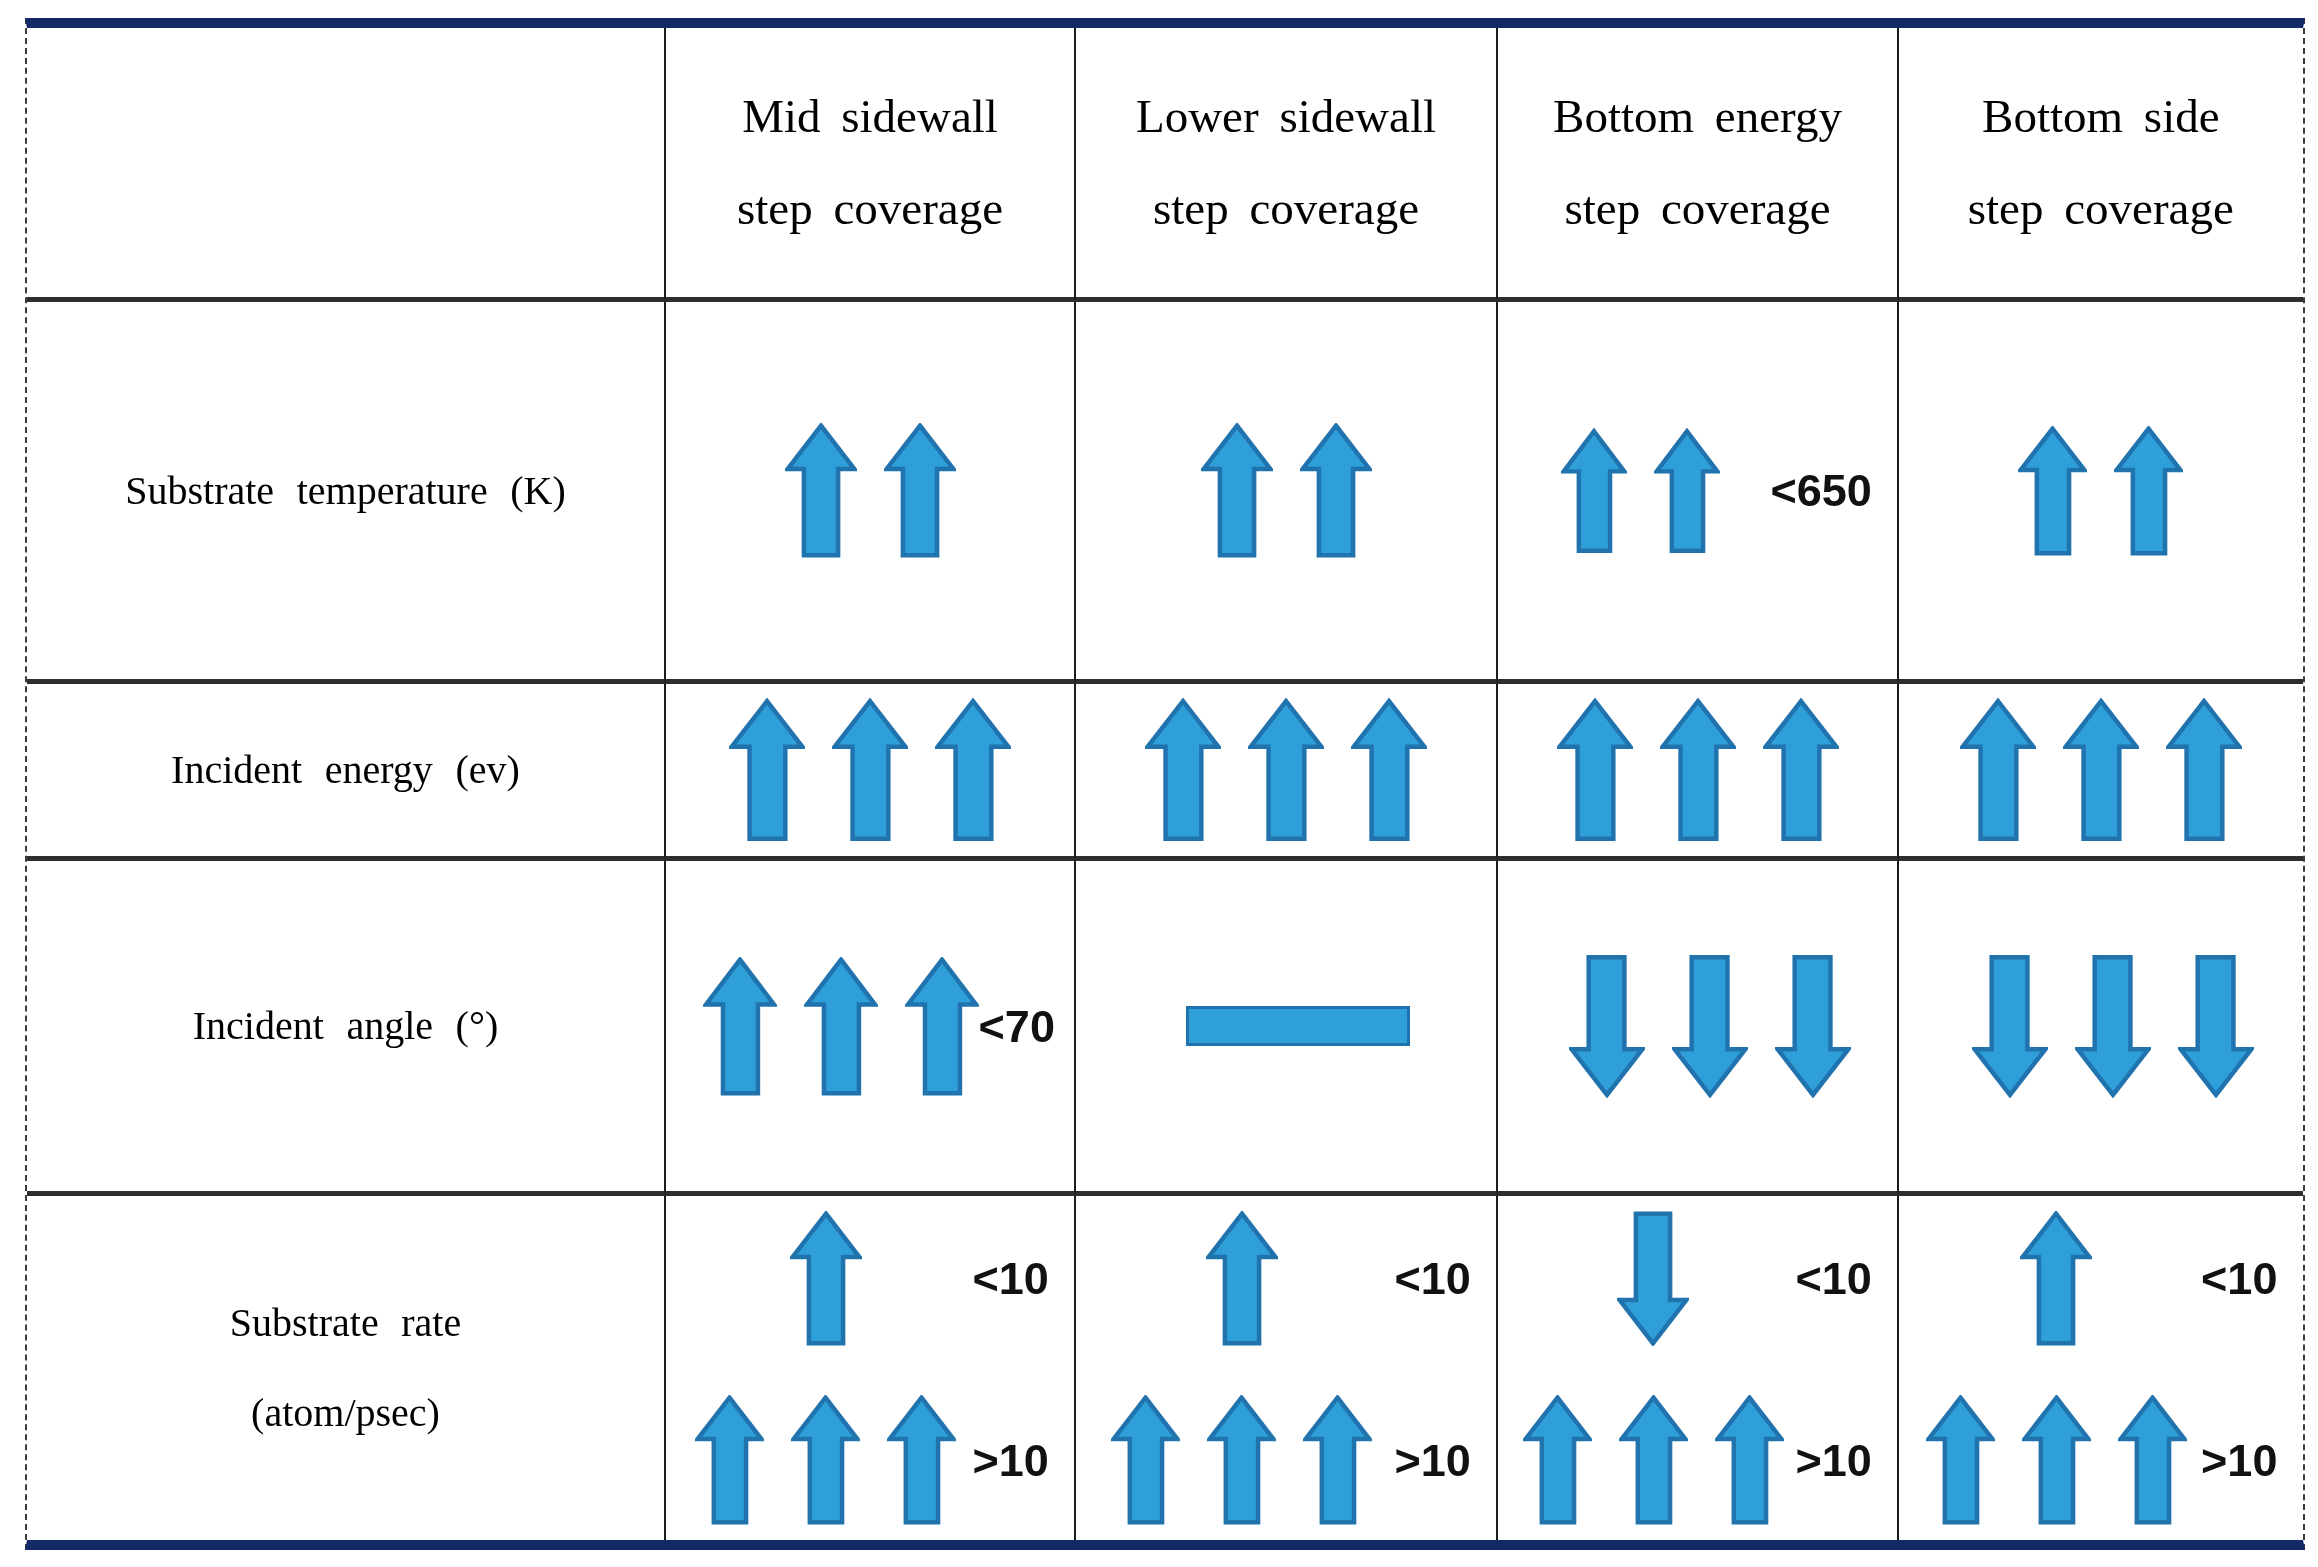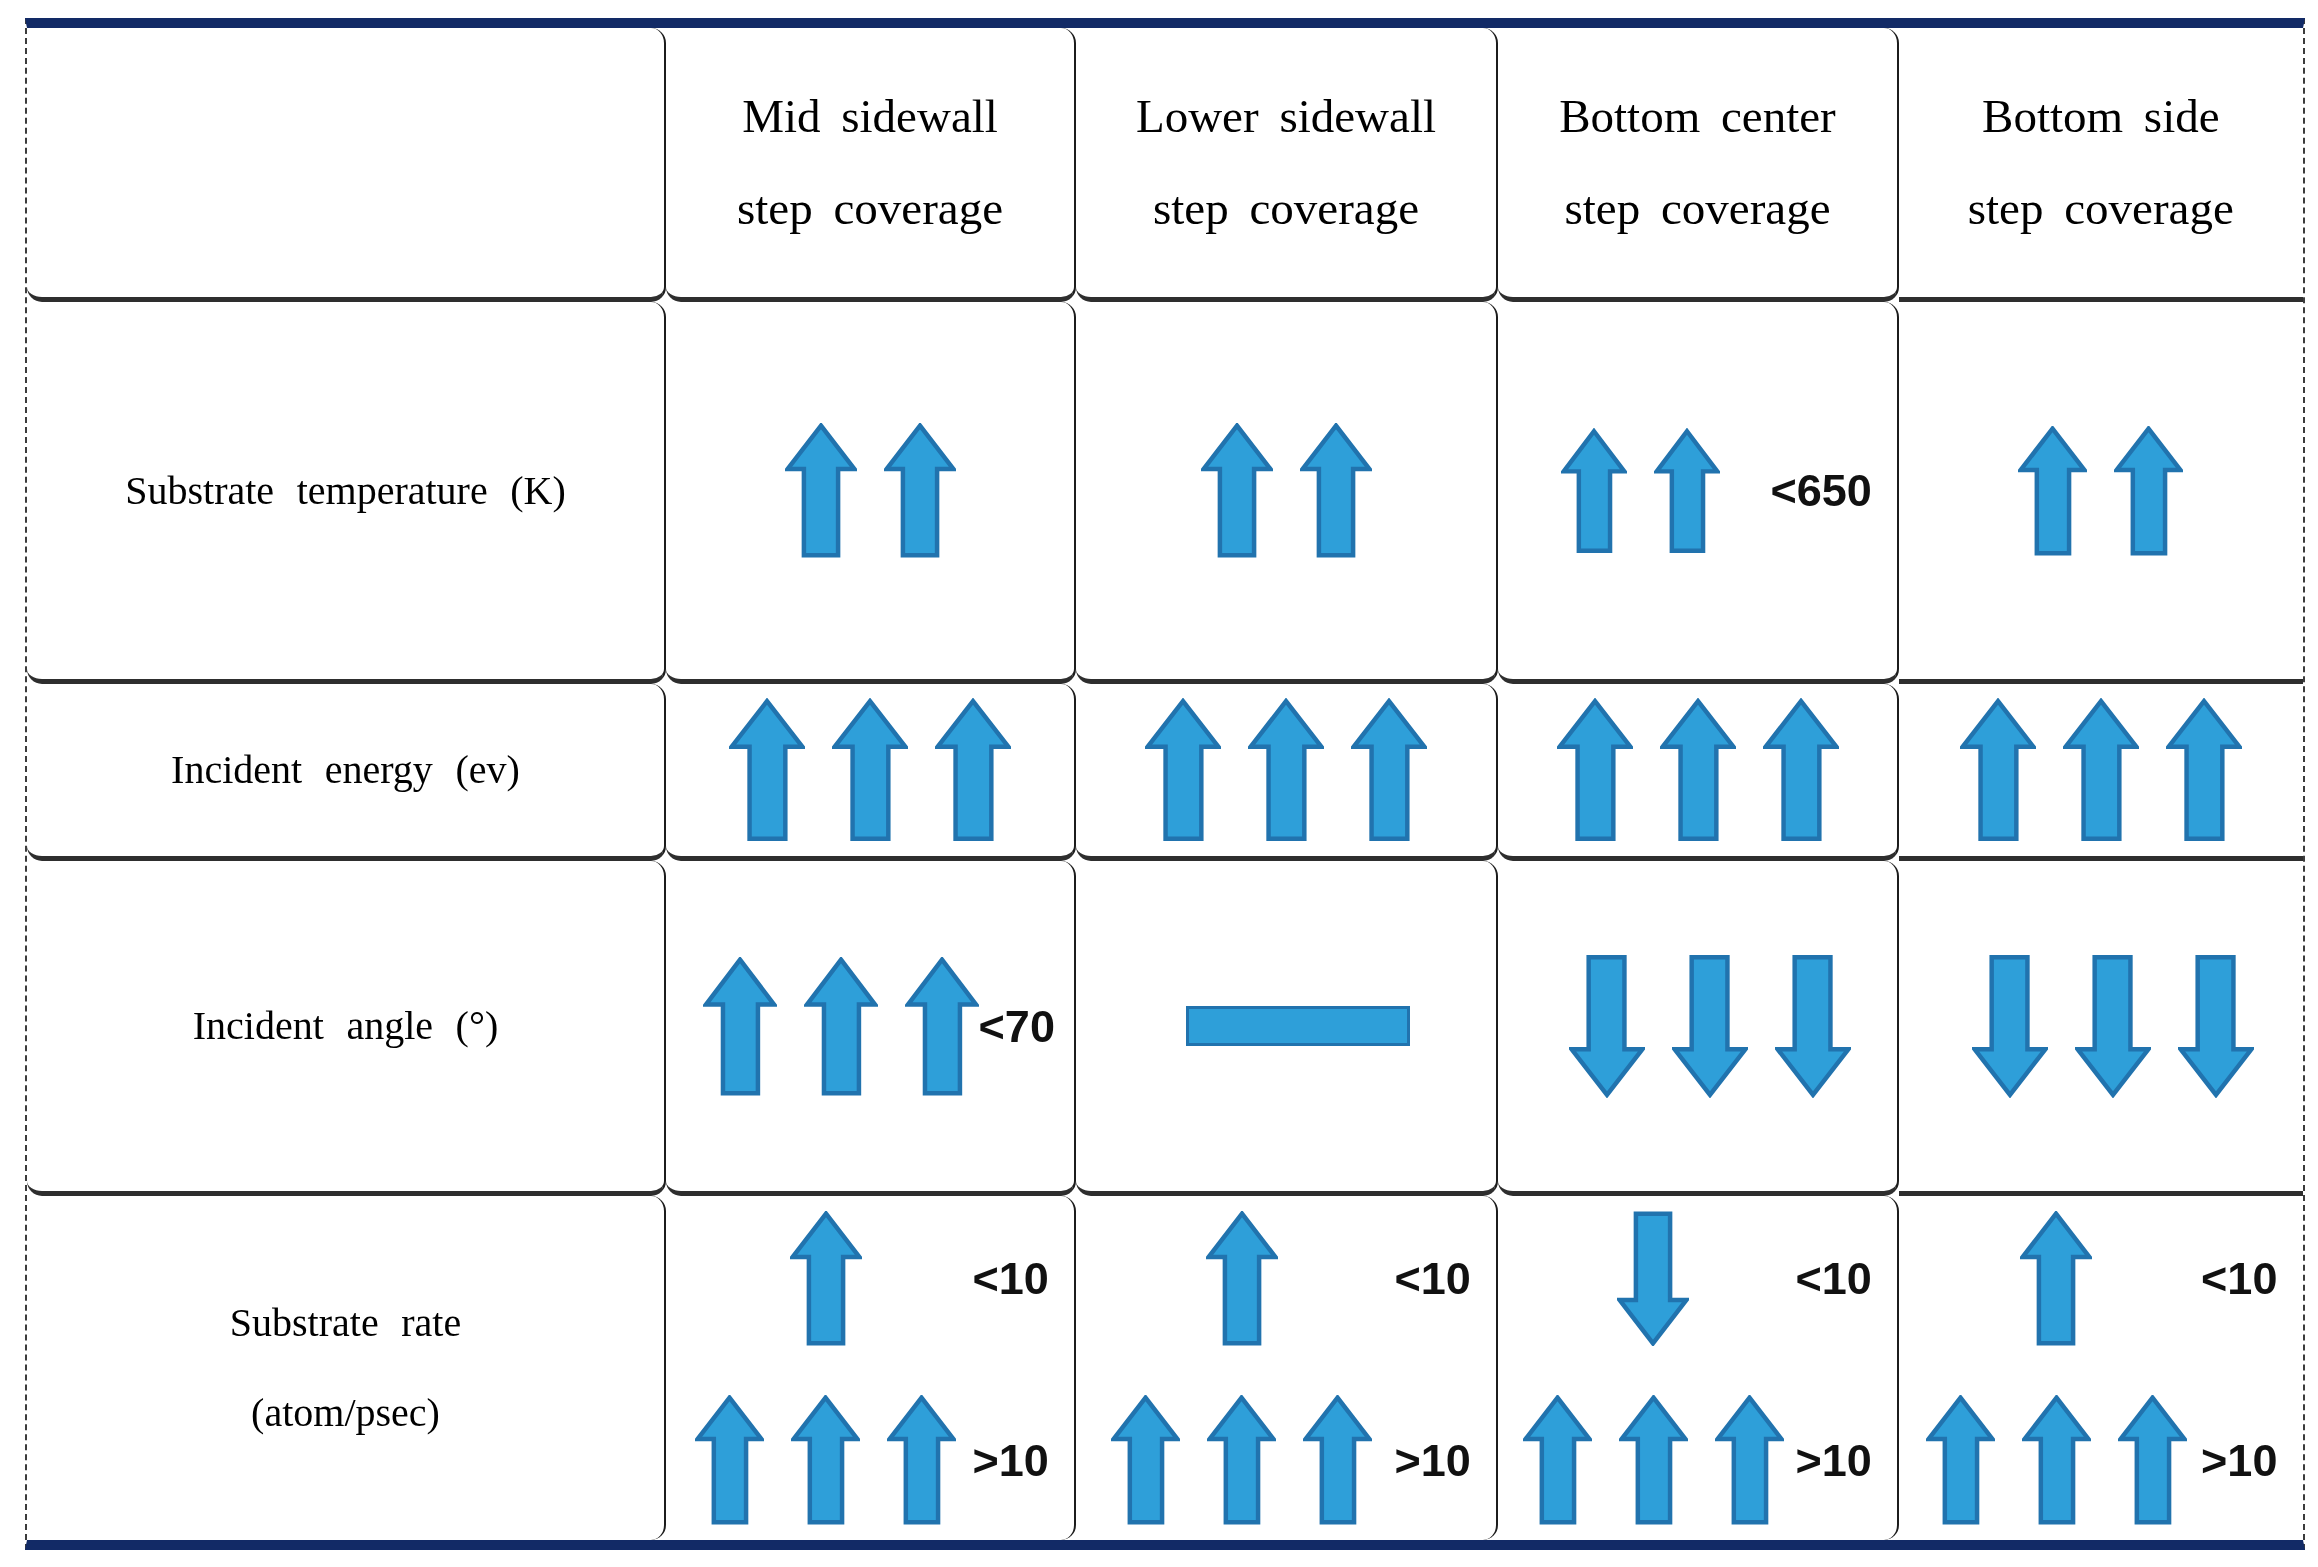--- a/index.html
+++ b/index.html
@@ -6,21 +6,21 @@
   .page{position:relative;width:2319px;height:1567px;background:#ffffff;overflow:hidden;
         font-family:"Liberation Serif", serif;color:#000;}
   .frame{position:absolute;left:25px;right:14.4px;top:18px;bottom:17px;
          border-left:2.7px dashed #3c3c3c;border-right:2.7px dashed #3c3c3c;
          border-top:10px solid #122A66;border-bottom:10px solid #122A66;}
   .grid{display:grid;width:100%;height:100%;
         grid-template-columns:639px 410px 422px 401px auto;
         grid-template-rows:274px 382px 177px 335px auto;}
   .cell{box-sizing:border-box;display:flex;flex-direction:column;
         align-items:center;justify-content:center;overflow:hidden;background:#fff;}
-  .cell.bR{border-right:2.7px solid #1c1c1c;border-radius:15px;}
+  .cell.bR{border-right:2.7px solid #1c1c1c;}
   .cell.bB{border-bottom:5.4px solid #2e2e2e;}
   .hdr{font-size:47px;line-height:1;gap:45px;text-align:center;word-spacing:9px;}
   .rowhdr{font-size:40px;line-height:1;gap:50px;text-align:center;word-spacing:12.6px;}
   .hline{white-space:nowrap;}
   .gap55{gap:49px;} .gap40{gap:36px;padding-left:24px;} .gap0{gap:7.2px;} .gapDep{gap:49px;}
   .group{display:flex;align-items:center;width:100%;padding:0 12.6px;box-sizing:border-box;}
   .arrows{flex:1;display:flex;align-items:flex-end;justify-content:center;gap:27px;}
   .group-label{flex:0 0 auto;font-family:"Liberation Sans", sans-serif;
                font-weight:600;font-size:45px;line-height:1;color:#111;
                padding-right:12.6px;white-space:nowrap;}
@@ -37,21 +37,21 @@
         <div class="cell bR bB"></div>
         <div class="cell hdr bB bR">
           <div class="hline">Mid sidewall</div>
           <div class="hline">step coverage</div>
         </div>
         <div class="cell hdr bB bR">
           <div class="hline">Lower sidewall</div>
           <div class="hline">step coverage</div>
         </div>
         <div class="cell hdr bB bR">
-          <div class="hline">Bottom center</div>
+          <div class="hline">Bottom energy</div>
           <div class="hline">step coverage</div>
         </div>
         <div class="cell hdr bB">
           <div class="hline">Bottom side</div>
           <div class="hline">step coverage</div>
         </div>
         <div class="cell rowhdr bR bB">
           <div class="hline">Substrate temperature (K)</div>
         </div>
         <div class="cell gap55 bR bB">

